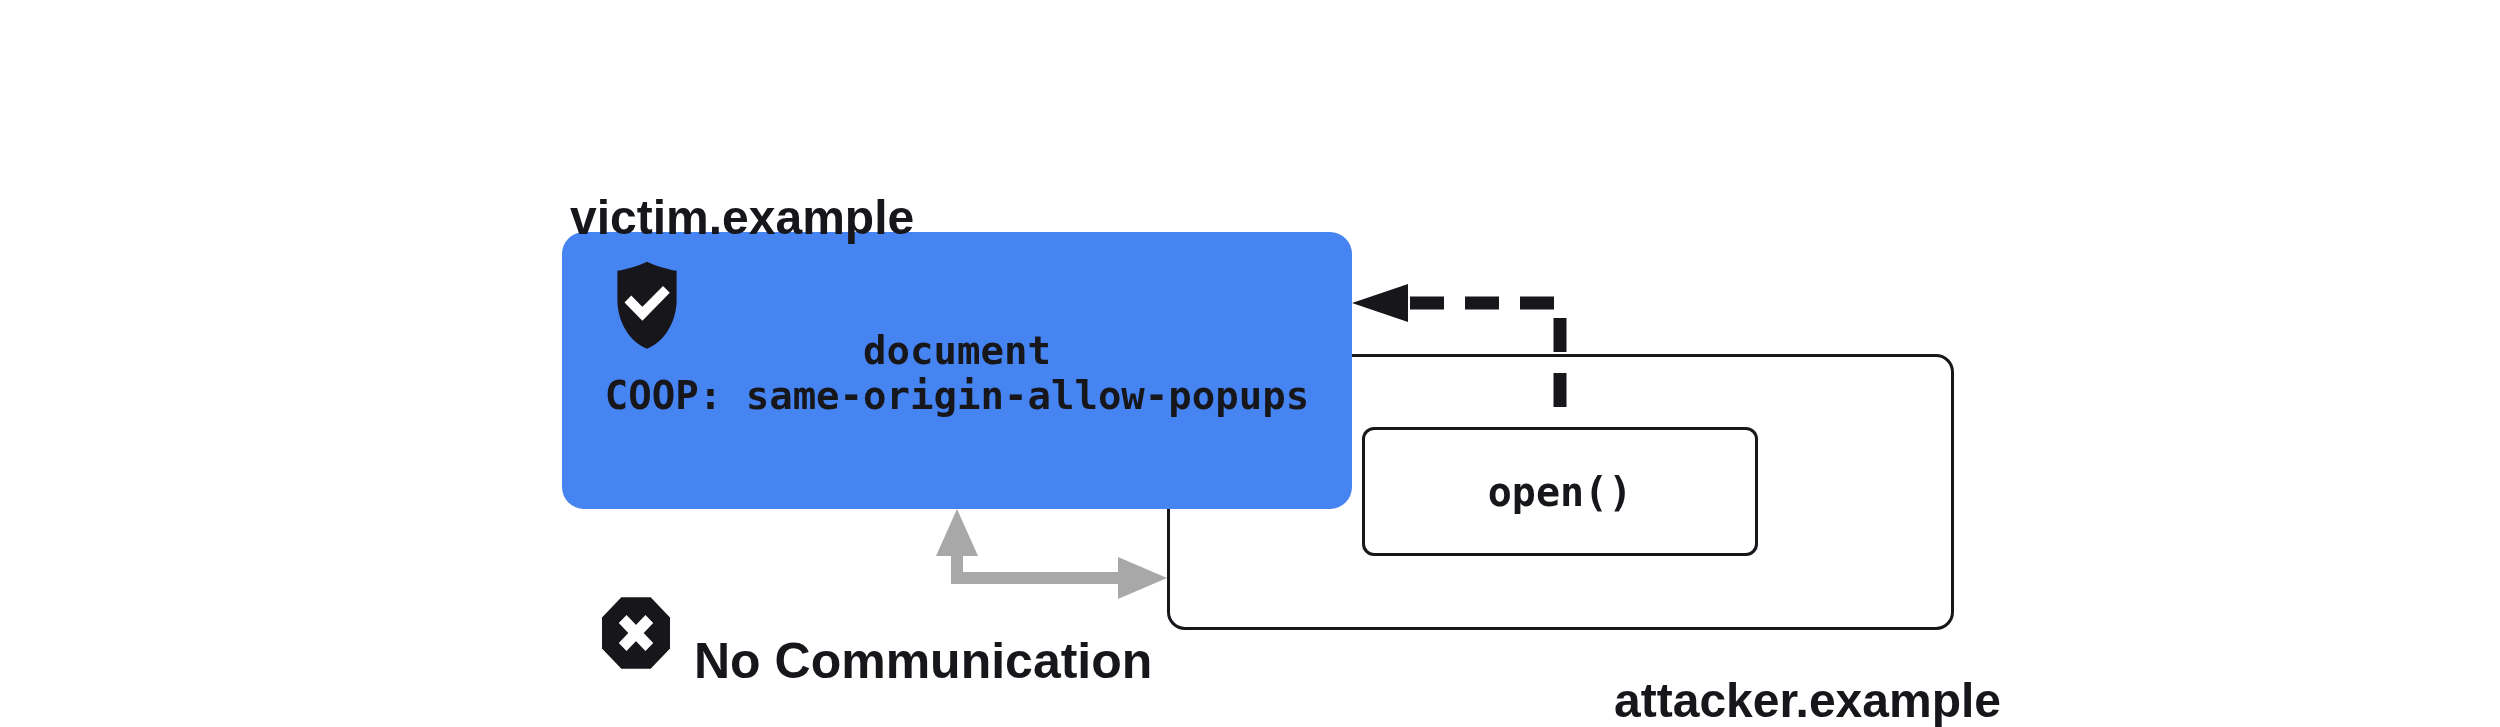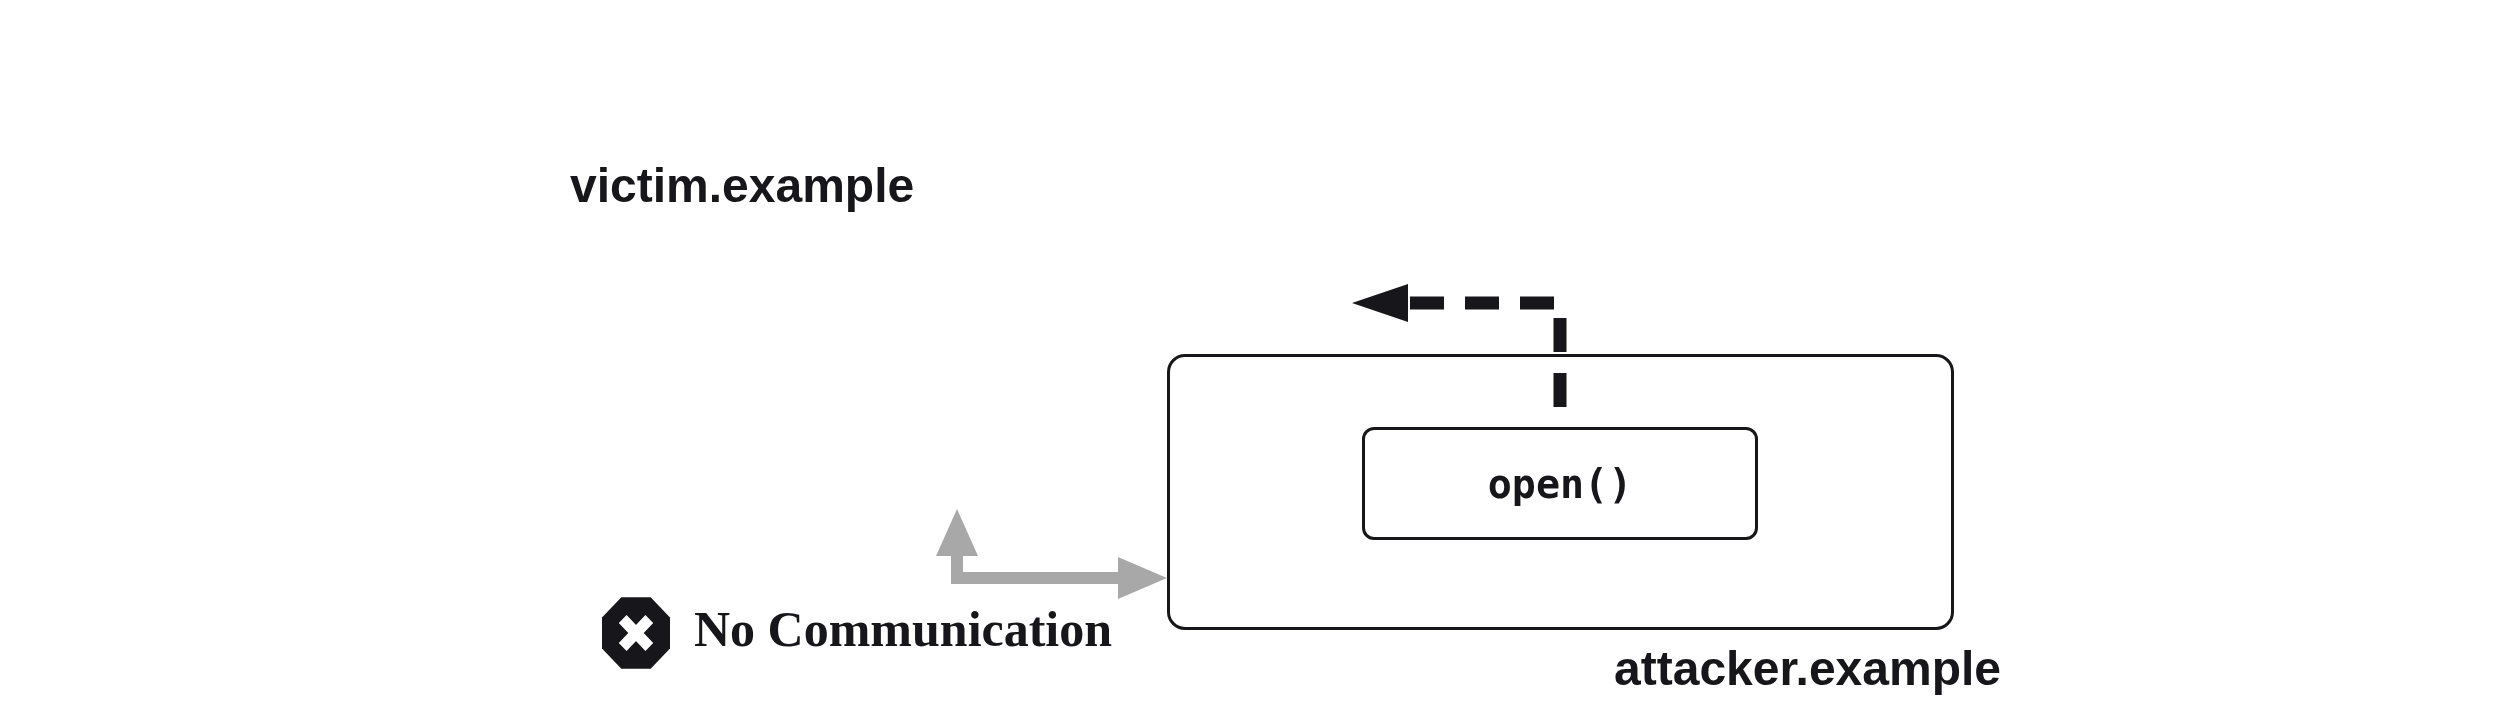--- a/index.html
+++ b/index.html
@@ -20,24 +20,25 @@
     color:var(--ink);
   }
   .sans-label{
     position:absolute;
     font-weight:bold;
     font-size:48px;
     line-height:52px;
     letter-spacing:0;
     color:var(--ink);
     white-space:nowrap;
+    margin-top:32px;
   }
   .victim-label{left:570px;top:160px;}
   .attacker-label{left:1549px;top:643px;width:452px;text-align:right;}
-  .nocomm-label{left:694px;top:602px;font-size:50px;line-height:54px;font-family:Liberation Serif, serif;}
+  .nocomm-label{left:694px;top:602px;font-size:50px;line-height:54px;}
 
   .victim-box{
     position:absolute;
     left:562px;top:232px;
     width:790px;height:277px;
     background:var(--blue);
     border-radius:22px;
     z-index:2;
   }
   .shield-icon{
@@ -61,21 +62,21 @@
     left:1167px;top:354px;
     width:787px;height:276px;
     background:#fff;
     border:3.5px solid var(--ink);
     border-radius:18px;
     z-index:1;
   }
   .open-box{
     position:absolute;
     left:1362px;top:427px;
-    width:396px;height:113px;
+    width:396px;height:129px;
     background:#fff;
     border:3.5px solid var(--ink);
     border-radius:12px;
     z-index:3;
     display:flex;
     align-items:center;
     justify-content:center;
   }
   .open-label{
     font-family:"DejaVu Sans Mono",monospace;
@@ -103,20 +104,30 @@
   .label-layer{position:absolute;inset:0;z-index:5;pointer-events:none;}
   .label-layer .sans-label{pointer-events:auto;}
 </style>
 </head>
 <body>
 
 <div class="canvas">
 
   <div class="attacker-box"></div>
 
+  <div class="victim-box">
+    <svg class="shield-icon" viewBox="0 0 24 30" preserveAspectRatio="none" aria-hidden="true">
+      <path class="ink-fill" d="M12 1.2 C9.2 2.5 5.6 3.6 2.4 4.1 V13.4 C2.4 20.4 6.3 26.6 12 29 C17.7 26.6 21.6 20.4 21.6 13.4 V4.1 C18.4 3.6 14.8 2.5 12 1.2 Z"></path>
+      <polyline points="6.9,14.2 10.5,17.8 17.2,11.1" fill="none" stroke="#ffffff" stroke-width="3.1" stroke-linecap="square" stroke-linejoin="miter"></polyline>
+    </svg>
+    <div class="doc-lines">
+      <div>document</div>
+      <div>COOP: same-origin-allow-popups</div>
+    </div>
+  </div>
 
   <div class="open-box">
     <span class="open-label">open()</span>
   </div>
 
   <svg class="arrows" viewBox="0 0 2500 727" aria-hidden="true">
 
     <g>
       <path class="ink-stroke" d="M1410 303 H1560 V425" stroke-width="13" stroke-dasharray="34 21"></path>
       <polygon class="ink-fill" points="1352,303 1408,284 1408,322"></polygon>

